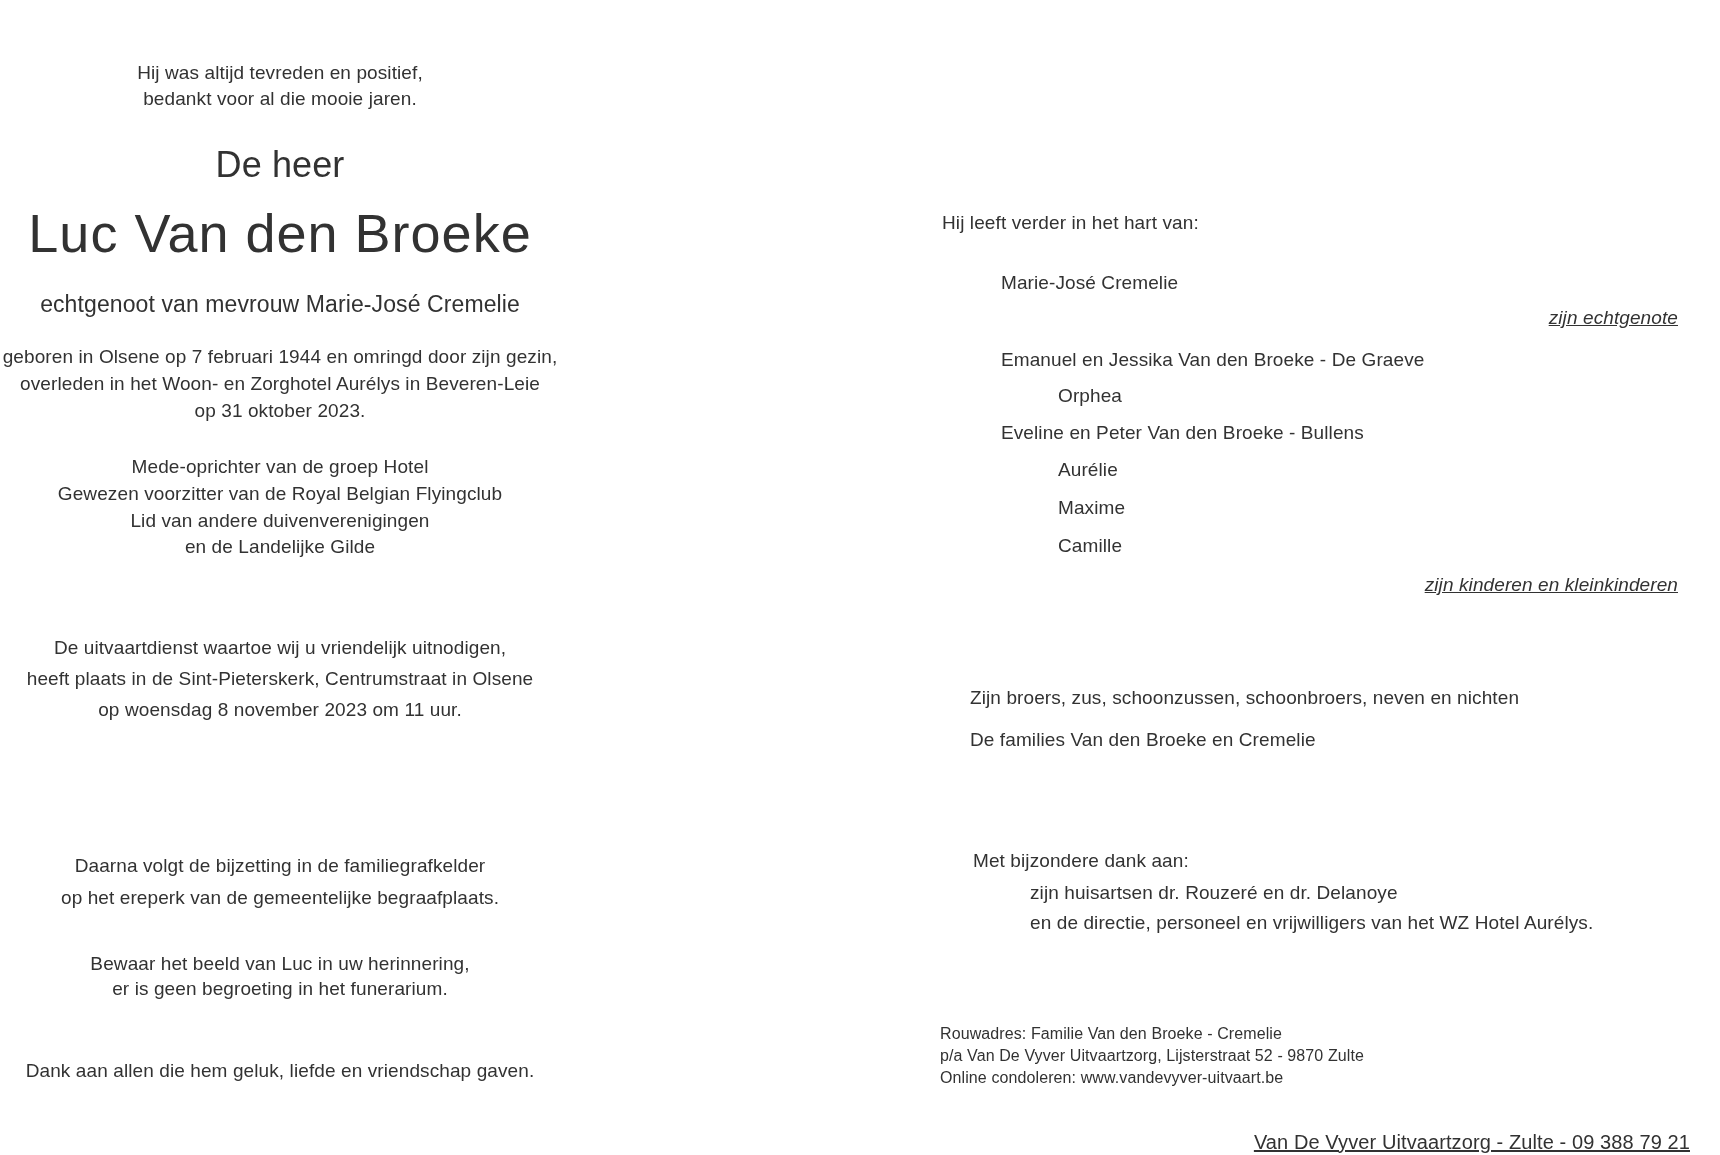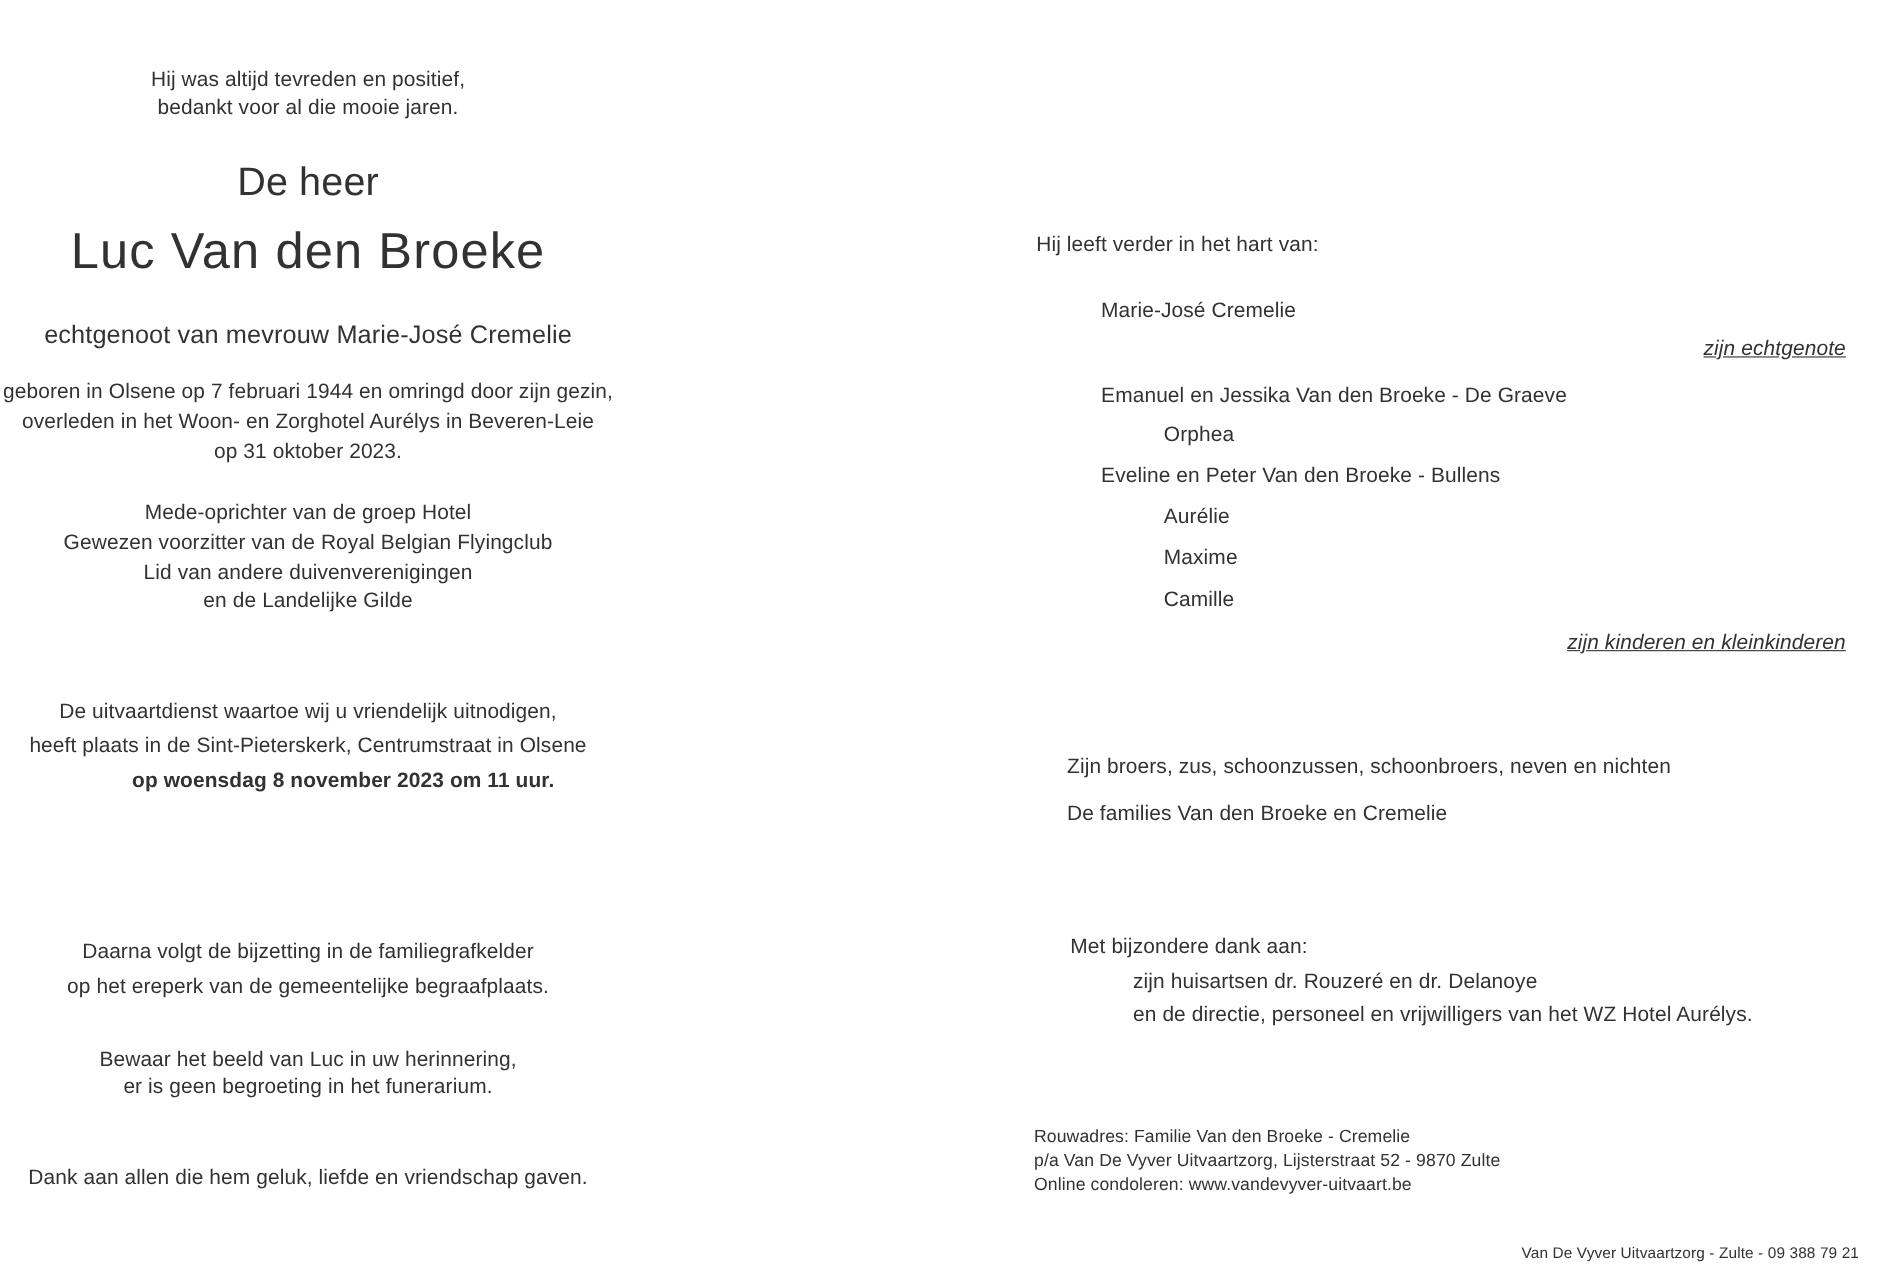--- a/index.html
+++ b/index.html
@@ -24,26 +24,26 @@
     color: #323232;
     letter-spacing: 0.1px;
   }
   
   .lc {
     left: 280px;
     transform: translateX(-50%);
     text-align: right;
   }
   .title-prefix { font-size: 36px; }
-  .deceased-name { font-size: 46px; letter-spacing: 1px; }
+  .deceased-name { font-size: 54px; letter-spacing: 1px; }
   .spouse-line { font-size: 23px; }
-  .bold { font-weight: bold; margin-left: 32px; }
+  .bold { font-weight: normal; }
   .italic { font-style: italic; text-decoration: underline; }
   .small { font-size: 16px; letter-spacing: 0.1px; }
-  .footer { font-size: 14px; }
+  .footer { font-size: 20px; text-decoration: underline; }
 </style>
 </head>
 <body>
 
 <div id="canvas">
 
   <div class="line lc" style="top:62px">Hij was altijd tevreden en positief,</div>
   <div class="line lc" style="top:88px">bedankt voor al die mooie jaren.</div>
 
   <div class="line lc title-prefix" style="top:144px">De heer</div>

